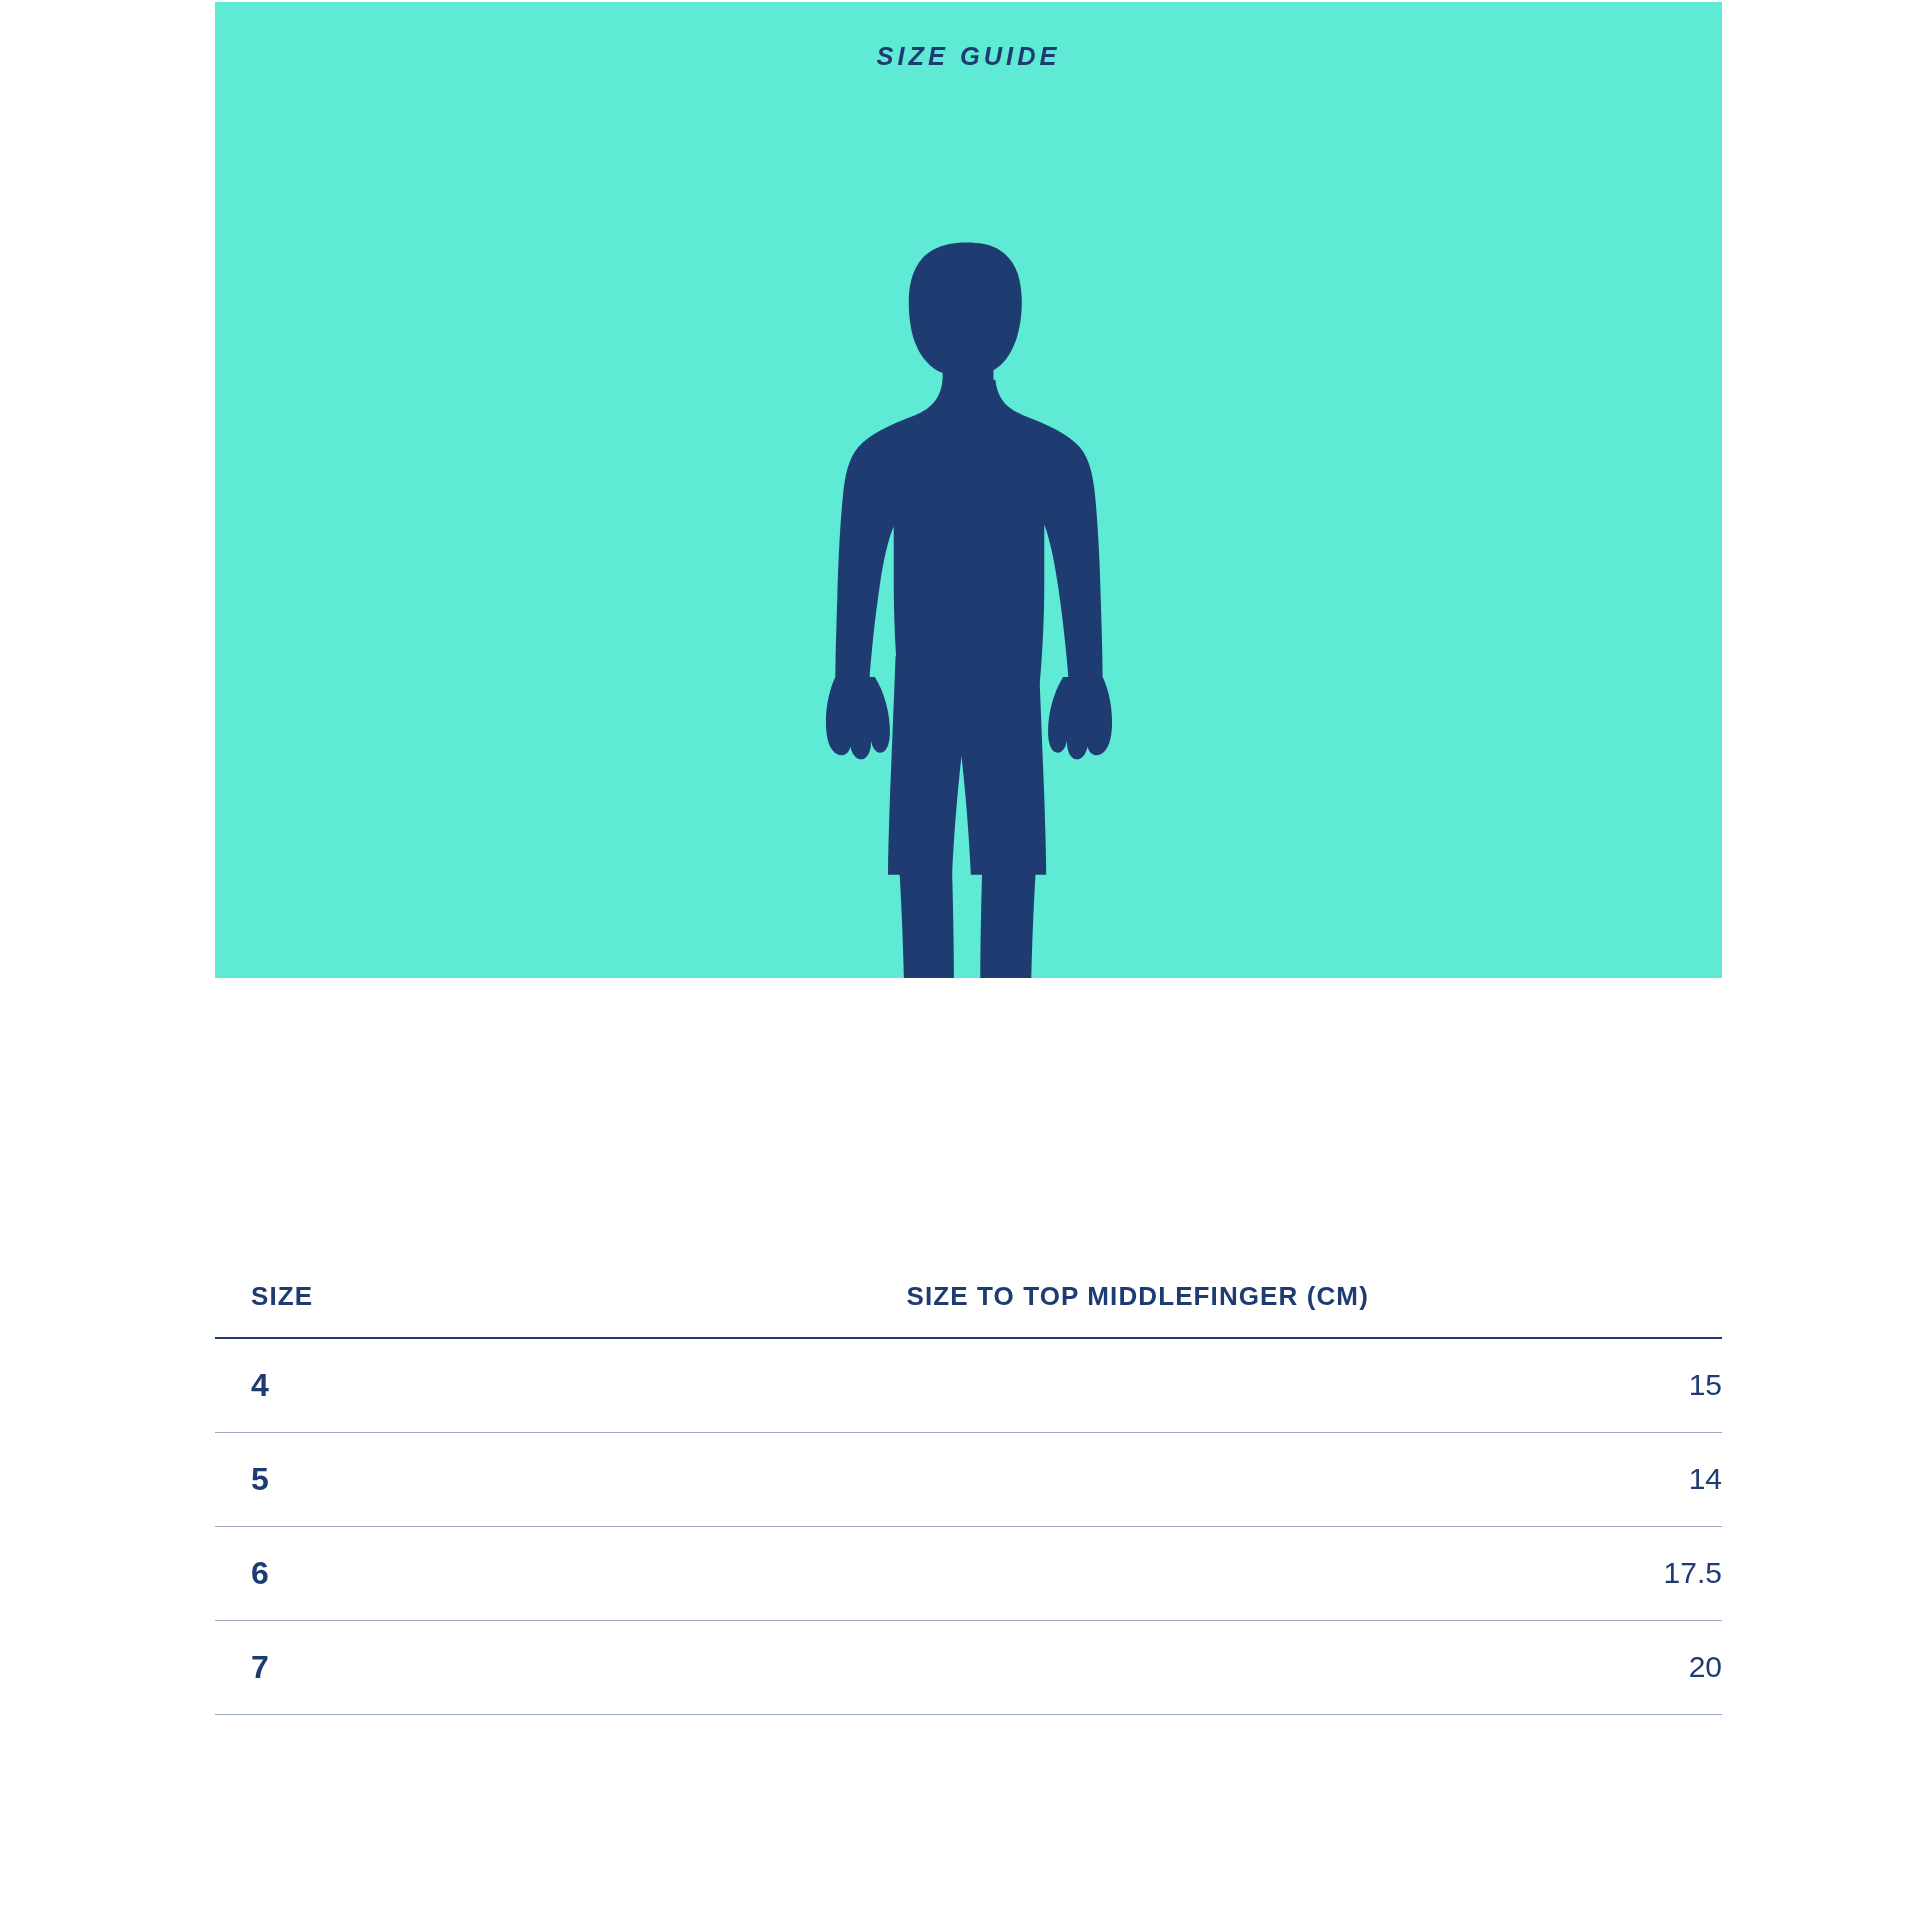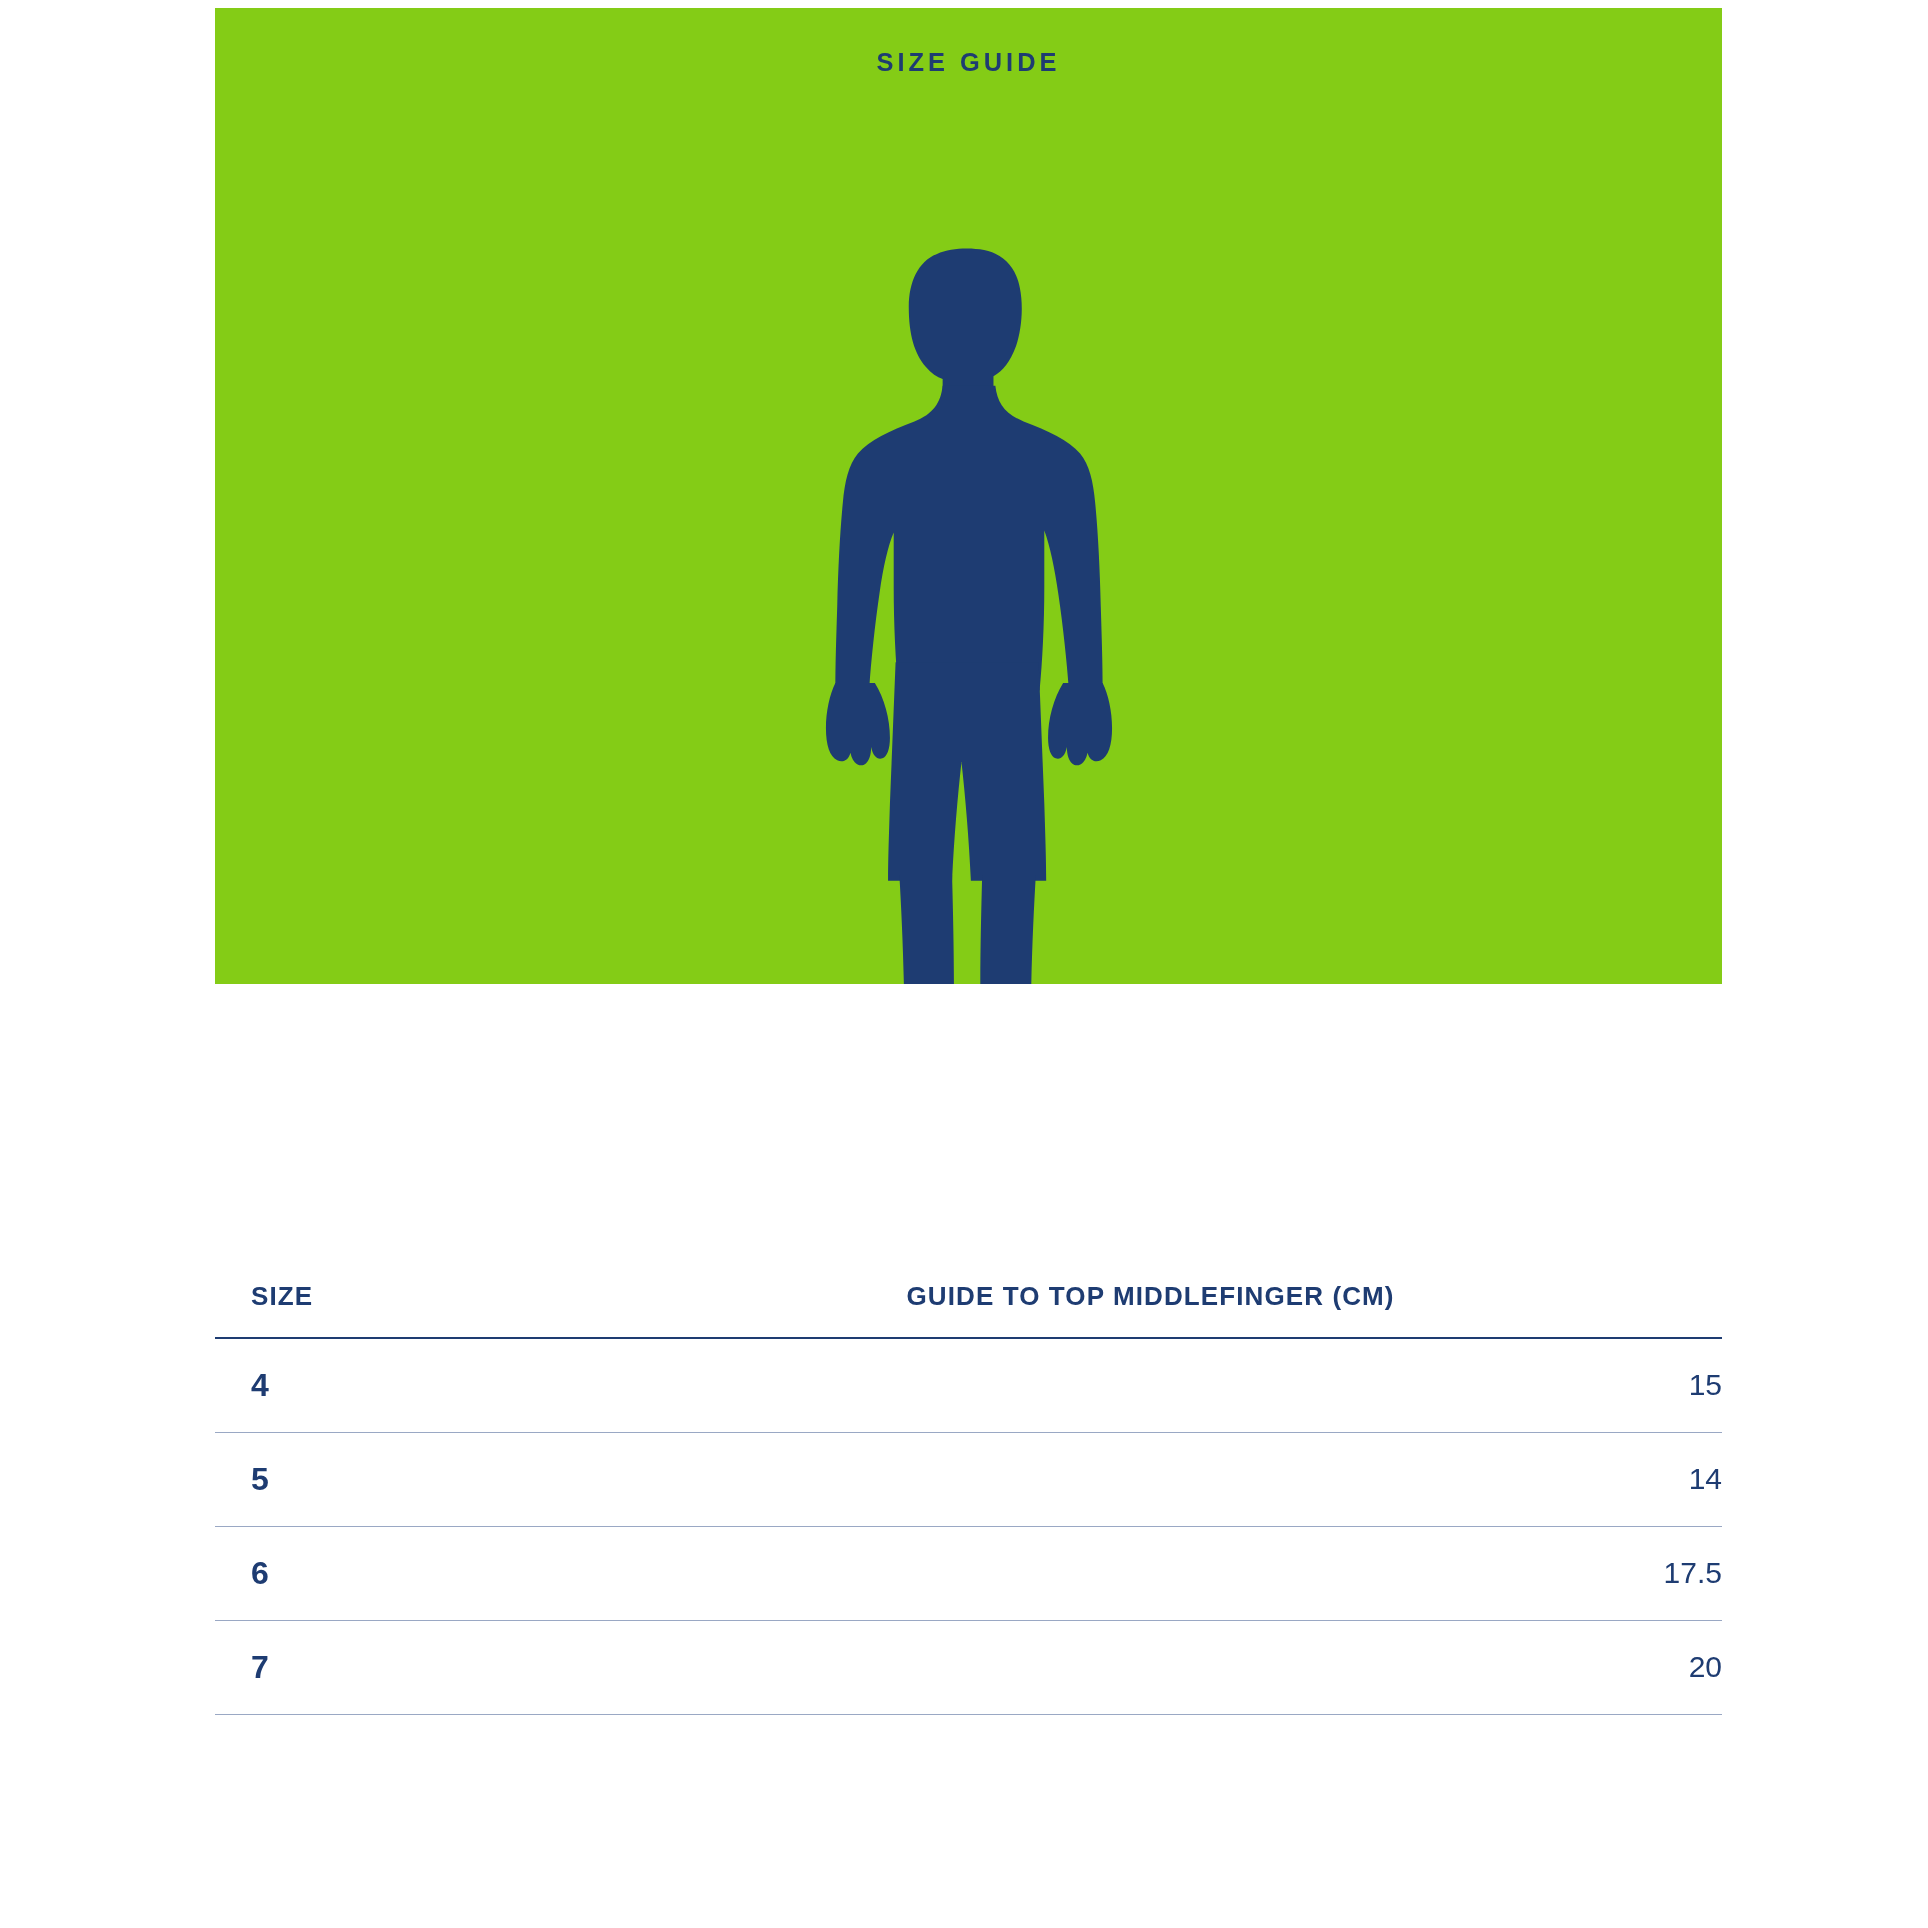--- a/index.html
+++ b/index.html
@@ -17,25 +17,26 @@
     position: relative;
     width: 1928px;
     height: 1928px;
     background: #ffffff;
   }
 
   
   .hero {
     position: absolute;
     left: 215px;
-    top: 8px;
+    top: 2px;
     width: 1507px;
     height: 976px;
-    background: #84cc16;
+    background: #5eead4;
     overflow: hidden;
+    font-style: italic;
   }
   .eyebrow {
     position: absolute;
     top: 40px;
     left: 0;
     width: 100%;
     text-align: center;
     color: #1e3c72;
     font-size: 25.4px;
     font-weight: bold;
@@ -131,21 +132,21 @@
 
   <div class="table-area">
     <table class="size-table">
       <colgroup>
           <col class="c1">
           <col class="c2">
         </colgroup>
       <thead>
         <tr>
           <th>SIZE</th>
-          <th>GUIDE TO TOP MIDDLEFINGER (CM)</th>
+          <th>SIZE TO TOP MIDDLEFINGER (CM)</th>
         </tr>
       </thead>
       <tbody>
         <tr>
           <td class="size-cell">4</td>
           <td class="value-cell">15</td>
         </tr>
         <tr>
           <td class="size-cell">5</td>
           <td class="value-cell">14</td>

